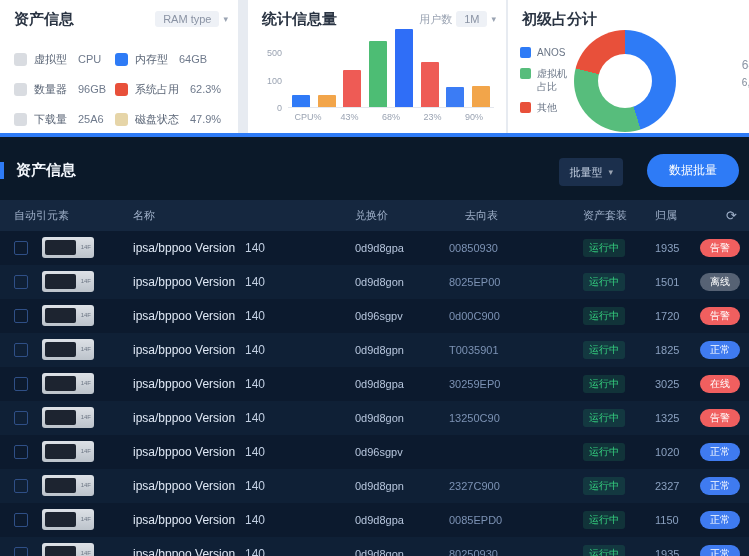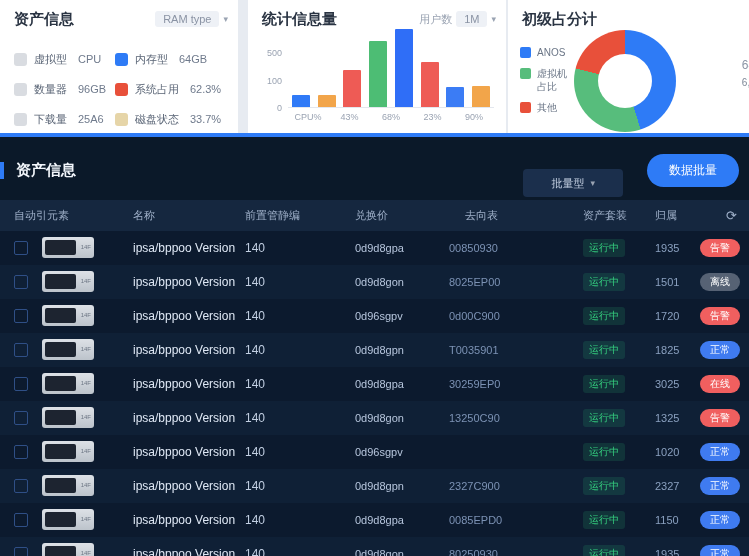--- a/index.html
+++ b/index.html
@@ -45,21 +45,21 @@
   .donut::after { content:""; position:absolute; left:24px; top:24px; width:54px; height:54px; border-radius:50%; background:#ffffff; }
   .donut-side { position:absolute; right:6px; top:58px; text-align:left; }
   .donut-side .v1 { font-size:12px; color:#8b95a6; }
   .donut-side .v2 { font-size:10px; color:#7d8797; margin-top:5px; }
 
   
   .dark-section { position:absolute; left:0; top:137px; width:749px; height:419px; background:#0b1929; }
   .section-header { position:absolute; left:0; top:10px; width:749px; height:46px; }
   .accent-bar { position:absolute; left:0; top:15px; width:4px; height:17px; background:#2e7bf6; }
   .section-title { position:absolute; left:16px; top:14px; font-size:15px; font-weight:bold; color:#f2f6fb; }
-  .filter-dd { position:absolute; right:126px; top:22px; height:28px; padding:0 28px; background:#1b2f4c; border-radius:4px; display:flex; align-items:center; gap:6px; font-size:11px; color:#c6d2e4; cursor:pointer; }
+  .filter-dd { position:absolute; right:126px; top:11px; height:28px; padding:0 10px; background:#1b2f4c; border-radius:4px; display:flex; align-items:center; gap:6px; font-size:11px; color:#c6d2e4; cursor:pointer; }
   .primary-btn { position:absolute; right:10px; top:7px; width:92px; height:33px; background:#2e7bf6; border:none; border-radius:17px; color:#ffffff; font-size:12px; font-family:Liberation Mono, monospace; cursor:pointer; }
 
   .table { position:absolute; left:0; top:63px; width:749px; }
   .thead { position:relative; width:749px; height:31px; background:#15273f; }
   .th { position:absolute; top:0; height:31px; line-height:31px; font-size:11px; color:#9fb0c9; }
   .refresh { position:absolute; right:12px; top:0; height:31px; line-height:31px; font-size:13px; color:#9fb0c9; cursor:pointer; }
 
   .trow { position:relative; width:749px; height:34px; background:#0c1a2e; }
   .trow.alt { background:#0f2036; }
   .cell { position:absolute; top:0; height:34px; display:flex; align-items:center; }
@@ -112,21 +112,21 @@
             <span class="stat-value">62.3%</span>
           </div>
           <div class="stat-item">
             <span class="swatch" style="background: rgb(217, 220, 225);"></span>
             <span class="stat-label">下载量</span>
             <span class="stat-value">25A6</span>
           </div>
           <div class="stat-item">
             <span class="swatch" style="background: rgb(230, 213, 168);"></span>
             <span class="stat-label">磁盘状态</span>
-            <span class="stat-value">33.7%</span>
+            <span class="stat-value">47.9%</span>
           </div>
         </div>
     </div>
 
     <div class="card" id="card-stats">
       <div class="card-title">统计信息量</div>
       <div class="card-dd">
         <span>用户数</span>
         <span class="pill">1M</span>
         <span class="chev">▾</span>
@@ -193,21 +193,20 @@
         <span class="chev">▾</span>
       </div>
       <button class="primary-btn">数据批量</button>
     </div>
 
     <div class="table">
       <div class="thead" id="thead">
         <div class="refresh">⟳</div>
       <div class="th" style="left: 14px;">自动引元素</div>
           <div class="th" style="left: 133px;">名称</div>
-          <div class="th" style="left: 245px;">前置管静编</div>
           <div class="th" style="left: 355px;">兑换价</div>
           <div class="th" style="left: 465px;">去向表</div>
           <div class="th" style="left: 583px;">资产套装</div>
           <div class="th" style="left: 655px;">归属</div>
         </div>
       <div id="tbody">
           <div class="trow">
             <div class="checkbox"></div>
             <div class="thumb">
               <div class="inner"></div>

